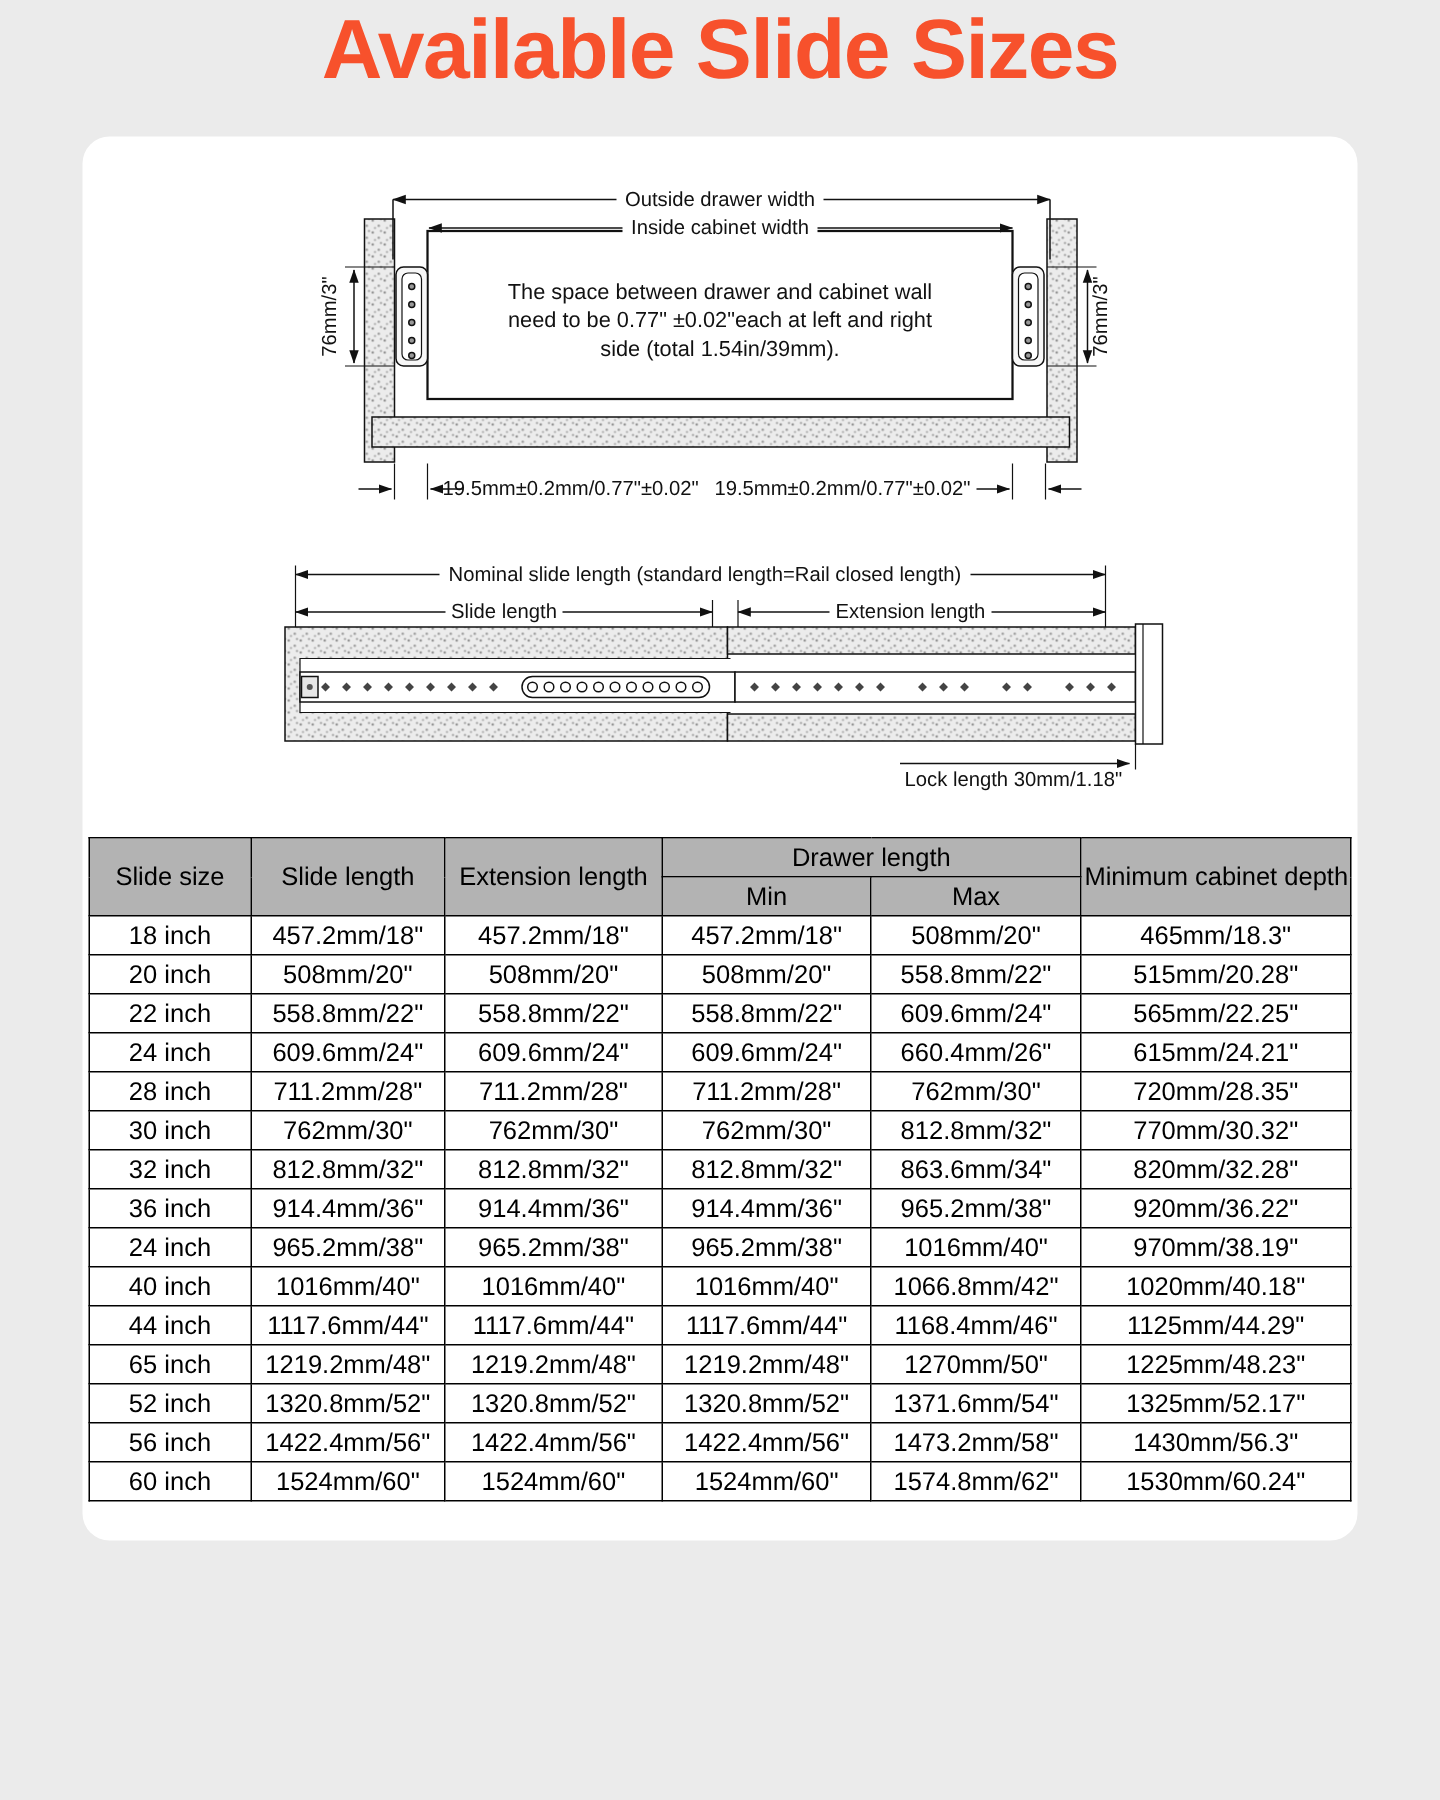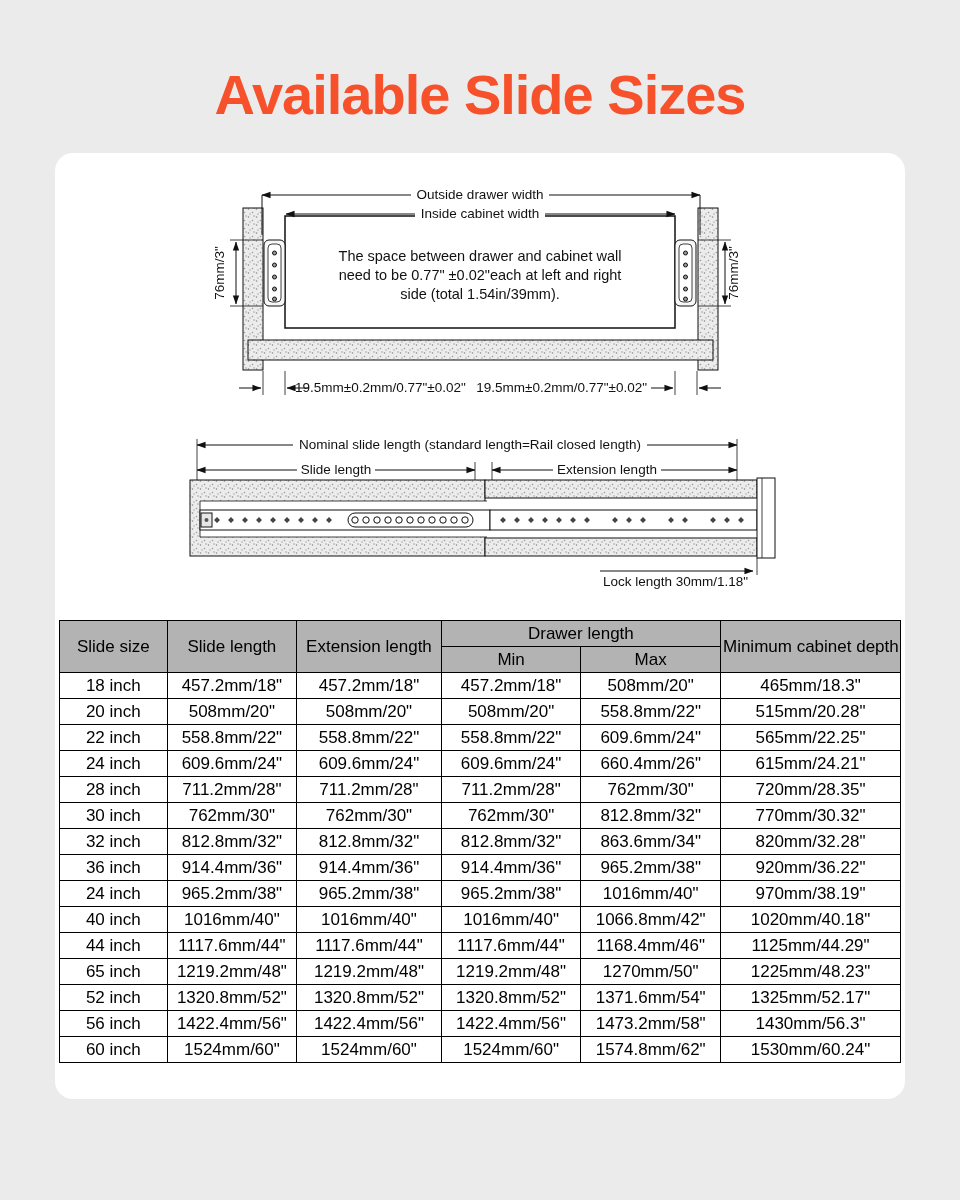--- a/index.html
+++ b/index.html
@@ -6,33 +6,32 @@
   html, body { margin: 0; padding: 0; }
   body {
     width: 960px;
     height: 1200px;
     background: #ebebeb;
     font-family: "Liberation Sans", sans-serif;
     color: #000;
   }
   .title {
     margin: 0;
-    padding-top: 62px;
     text-align: center;
     font-size: 56px;
     font-weight: 800;
     letter-spacing: -1px;
     color: var(--accent, #f7512c);
   }
   .card {
     width: 850px;
     margin: 26px auto 0;
     background: #fff;
     border-radius: 18px;
-    padding: 30px 0 36px;
+    padding: 30px 0 26px;
   }
   svg.diagrams { display: block; }
   svg text {
     font-family: "Liberation Sans", sans-serif;
     font-size: 13.5px;
     fill: #111;
   }
   svg text.note { font-size: 14.5px; }
   .table-wrap { margin: 12px 4px 0; }
   table {

